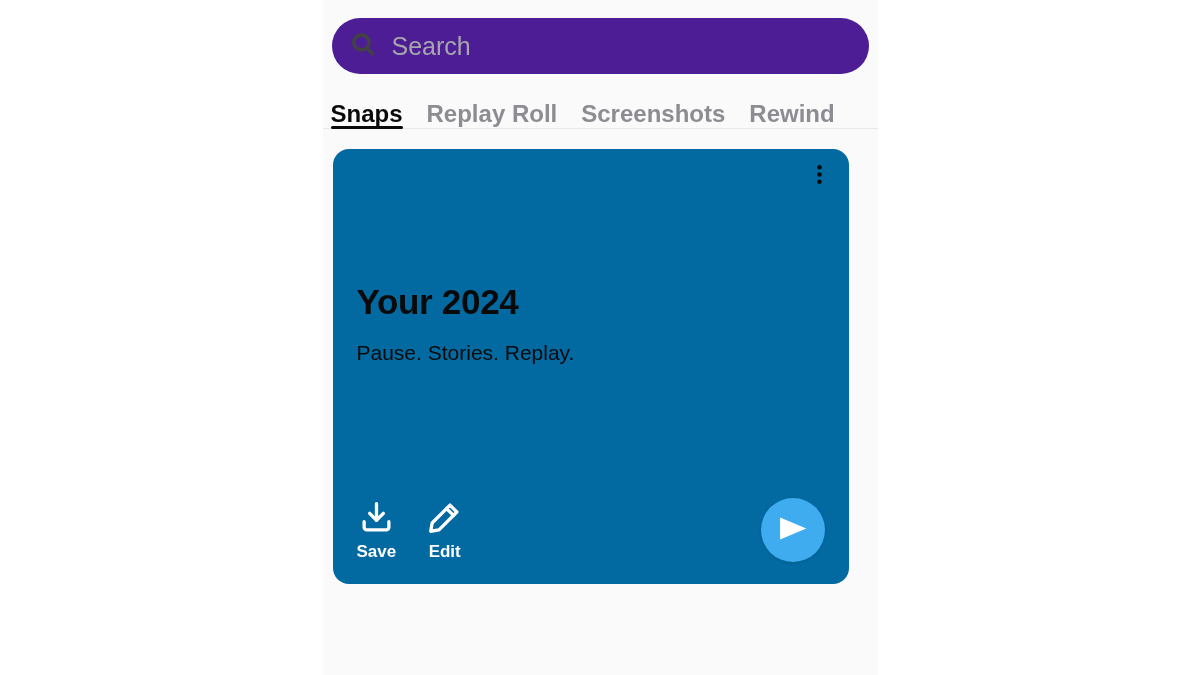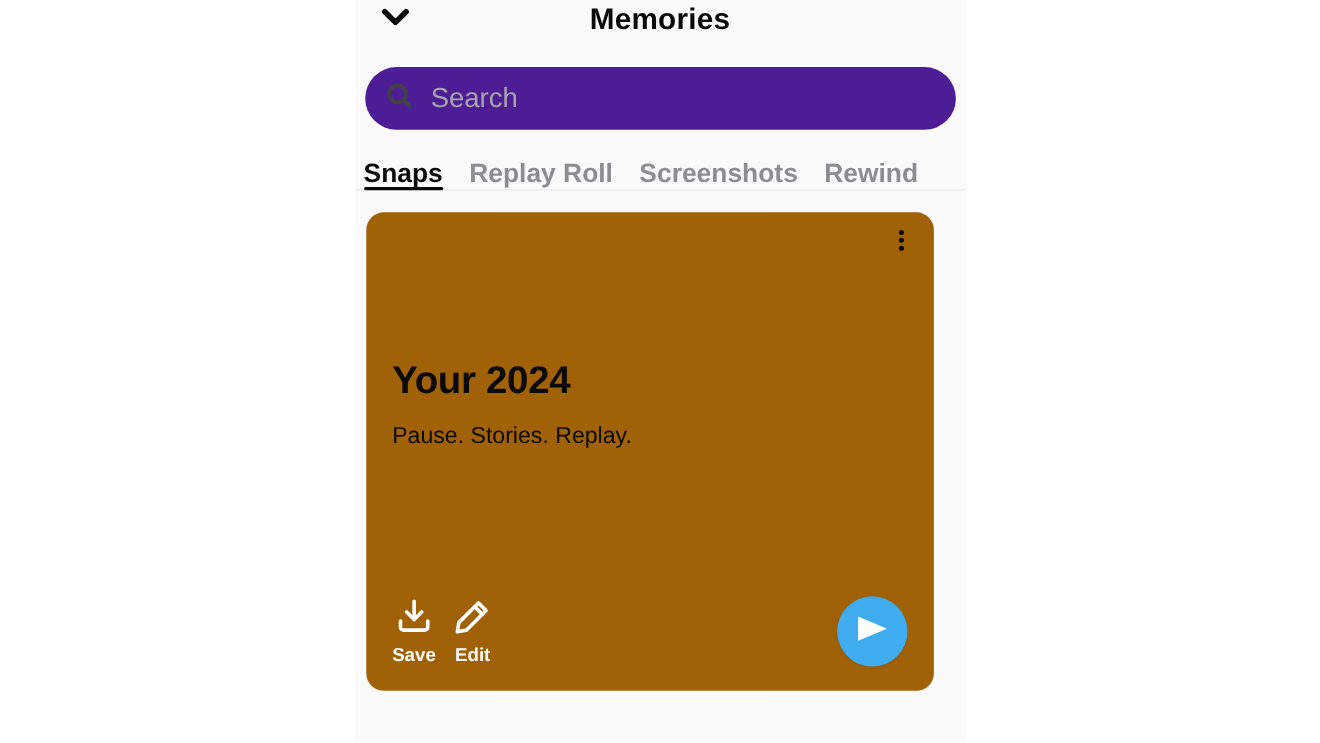--- a/index.html
+++ b/index.html
@@ -110,21 +110,21 @@
       border-radius: 2px;
     }
 
     .card-area {
       padding: 20px 10px 0 10px;
       flex: 1;
     }
 
     .recap-card {
       width: 516px;
-      background: #a16207;
+      background: #0369a1;
       border-radius: 16px;
       position: relative;
       padding: 24px 24px 22px 24px;
       min-height: 435px;
       display: flex;
       flex-direction: column;
     }
 
     .card-more {
       position: absolute;
@@ -159,21 +159,21 @@
 
     .card-actions {
       margin-top: auto;
       display: flex;
       align-items: flex-end;
       justify-content: space-between;
     }
 
     .left-actions {
       display: flex;
-      gap: 17px;
+      gap: 32px;
     }
 
     .action-btn {
       display: flex;
       flex-direction: column;
       align-items: center;
       cursor: pointer;
       gap: 4px;
     }
 
@@ -203,30 +203,20 @@
     .send-btn svg {
       width: 33px;
       height: 33px;
     }
   </style>
 </head>
 <body>
 
 <div class="app-container">
 
-  <div class="header">
-    <div class="chevron-wrap">
-      <span>
-        <svg viewBox="0 0 24 24" fill="none" stroke="#0a0a0a" stroke-width="4.2" stroke-linecap="round" stroke-linejoin="round">
-          <polyline points="4 8 12 16 20 8"></polyline>
-        </svg>
-      </span>
-    </div>
-    <div class="title">Memories</div>
-  </div>
 
   <div class="search-bar">
     <span>
       <svg viewBox="0 0 24 24" fill="none" stroke="#424246" stroke-width="3.4" stroke-linecap="round" stroke-linejoin="round">
         <circle cx="10.5" cy="10.5" r="7"></circle>
         <line x1="21" y1="21" x2="16" y2="16"></line>
       </svg>
     </span>
     <span class="search-placeholder">Search</span>
   </div>

